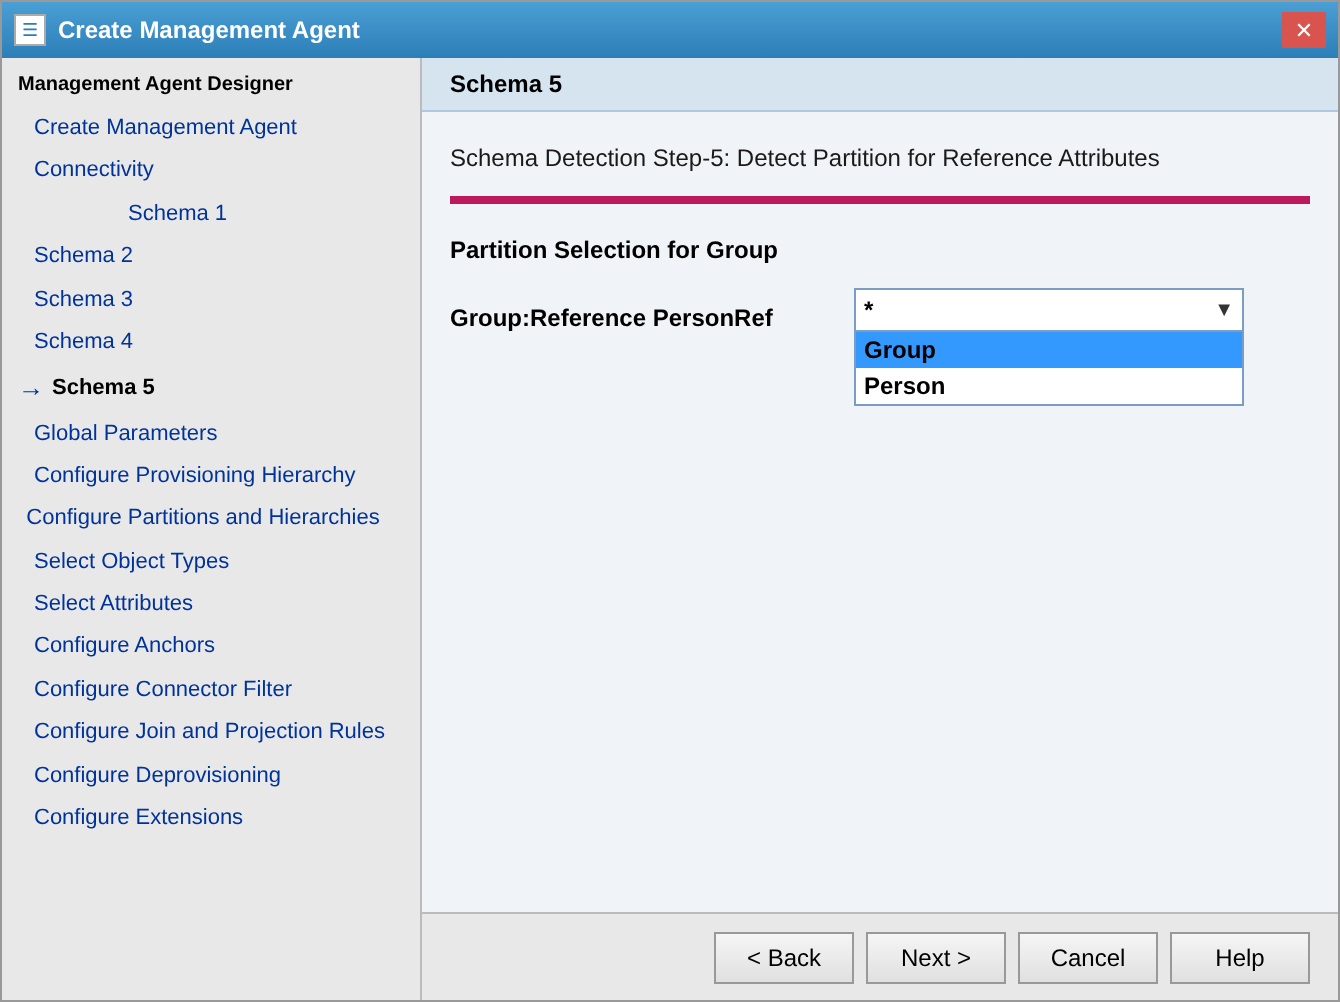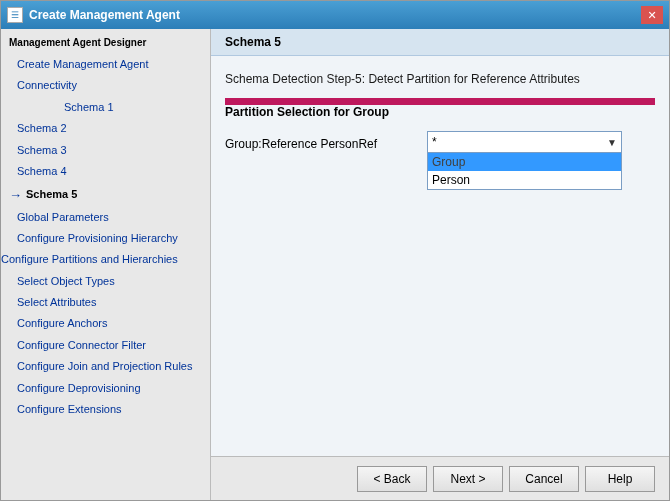--- a/index.html
+++ b/index.html
@@ -134,40 +134,42 @@
     .main-content {
       flex: 1;
       padding: 16px 14px;
       background: #f0f4f8;
       overflow-y: auto;
     }
 
     .detection-step {
       font-size: 12px;
       color: #1a1a1a;
+      margin-bottom: 16px;
       padding-bottom: 12px;
-      border-bottom: 7px solid #be185d;
+      border-bottom: 4px solid #be185d;
     }
 
     .partition-section {
       margin-bottom: 16px;
     }
 
     .partition-title {
       font-size: 12px;
       font-weight: 600;
       margin-bottom: 12px;
       color: #000;
     }
 
     .field-row {
       display: flex;
-      align-items: center;
+      align-items: flex-end;
       gap: 12px;
       margin-bottom: 6px;
+      font-weight: bold;
     }
 
     .field-label {
       font-size: 12px;
       color: #000;
       min-width: 190px;
       padding-top: 3px;
     }
 
     .dropdown-container {
@@ -209,21 +211,21 @@
     }
 
     .dropdown-option {
       padding: 2px 4px;
       font-size: 12px;
       cursor: pointer;
     }
 
     .dropdown-option.highlighted {
       background: #3399ff;
-      color: #404040;
+      color: #000000;
     }
 
     .footer-buttons {
       background: #e8e8e8;
       border-top: 1px solid #bbb;
       padding: 8px 14px;
       display: flex;
       justify-content: flex-end;
       gap: 6px;
       height: 44px;
@@ -287,21 +289,21 @@
       <div class="sidebar-item active">
         <span class="arrow-indicator">→</span>
         <span>Schema 5</span>
       </div>
       <div class="sidebar-item" style="padding-left:16px;">
         <span>Global Parameters</span>
       </div>
       <div class="sidebar-item" style="padding-left:16px;">
         <span>Configure Provisioning Hierarchy</span>
       </div>
-      <div class="sidebar-item" style="padding-left:0;">
+      <div class="sidebar-item" style="padding-left:0;text-align:center;">
         <span>Configure Partitions and Hierarchies</span>
       </div>
       <div class="sidebar-item" style="padding-left:16px;">
         <span>Select Object Types</span>
       </div>
       <div class="sidebar-item" style="padding-left:16px;">
         <span>Select Attributes</span>
       </div>
       <div class="sidebar-item" style="padding-left:16px;">
         <span>Configure Anchors</span>

